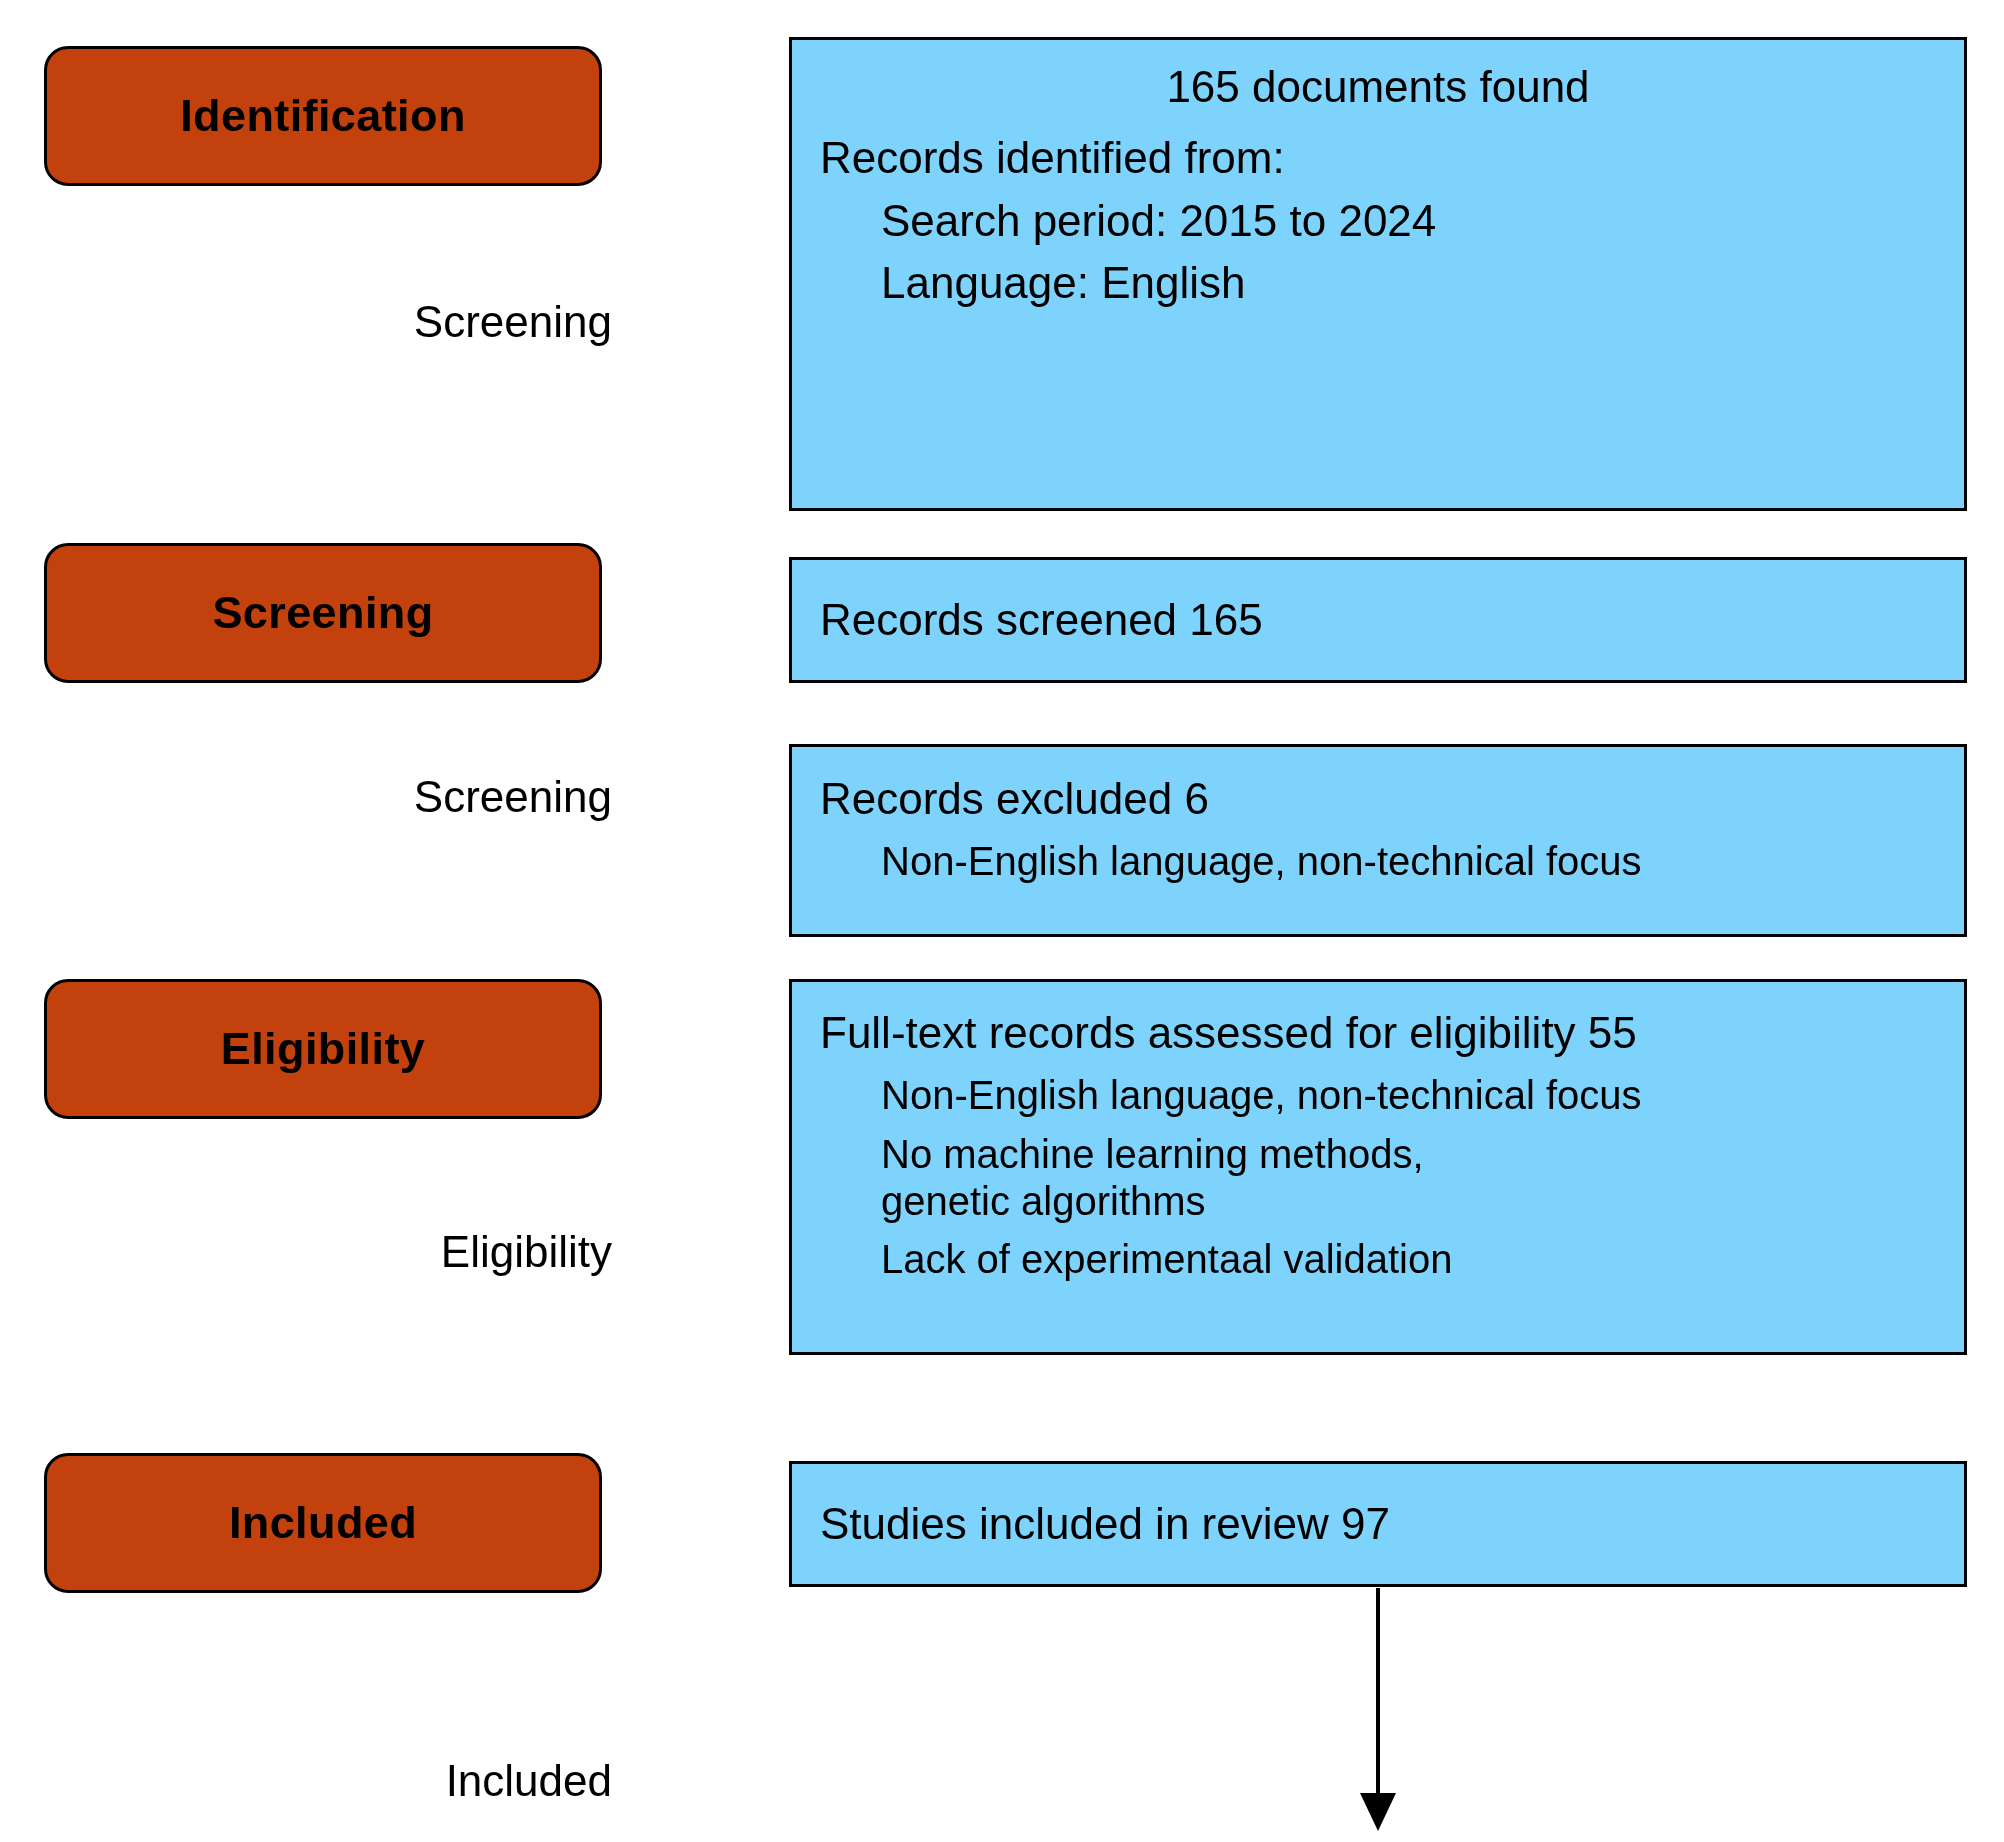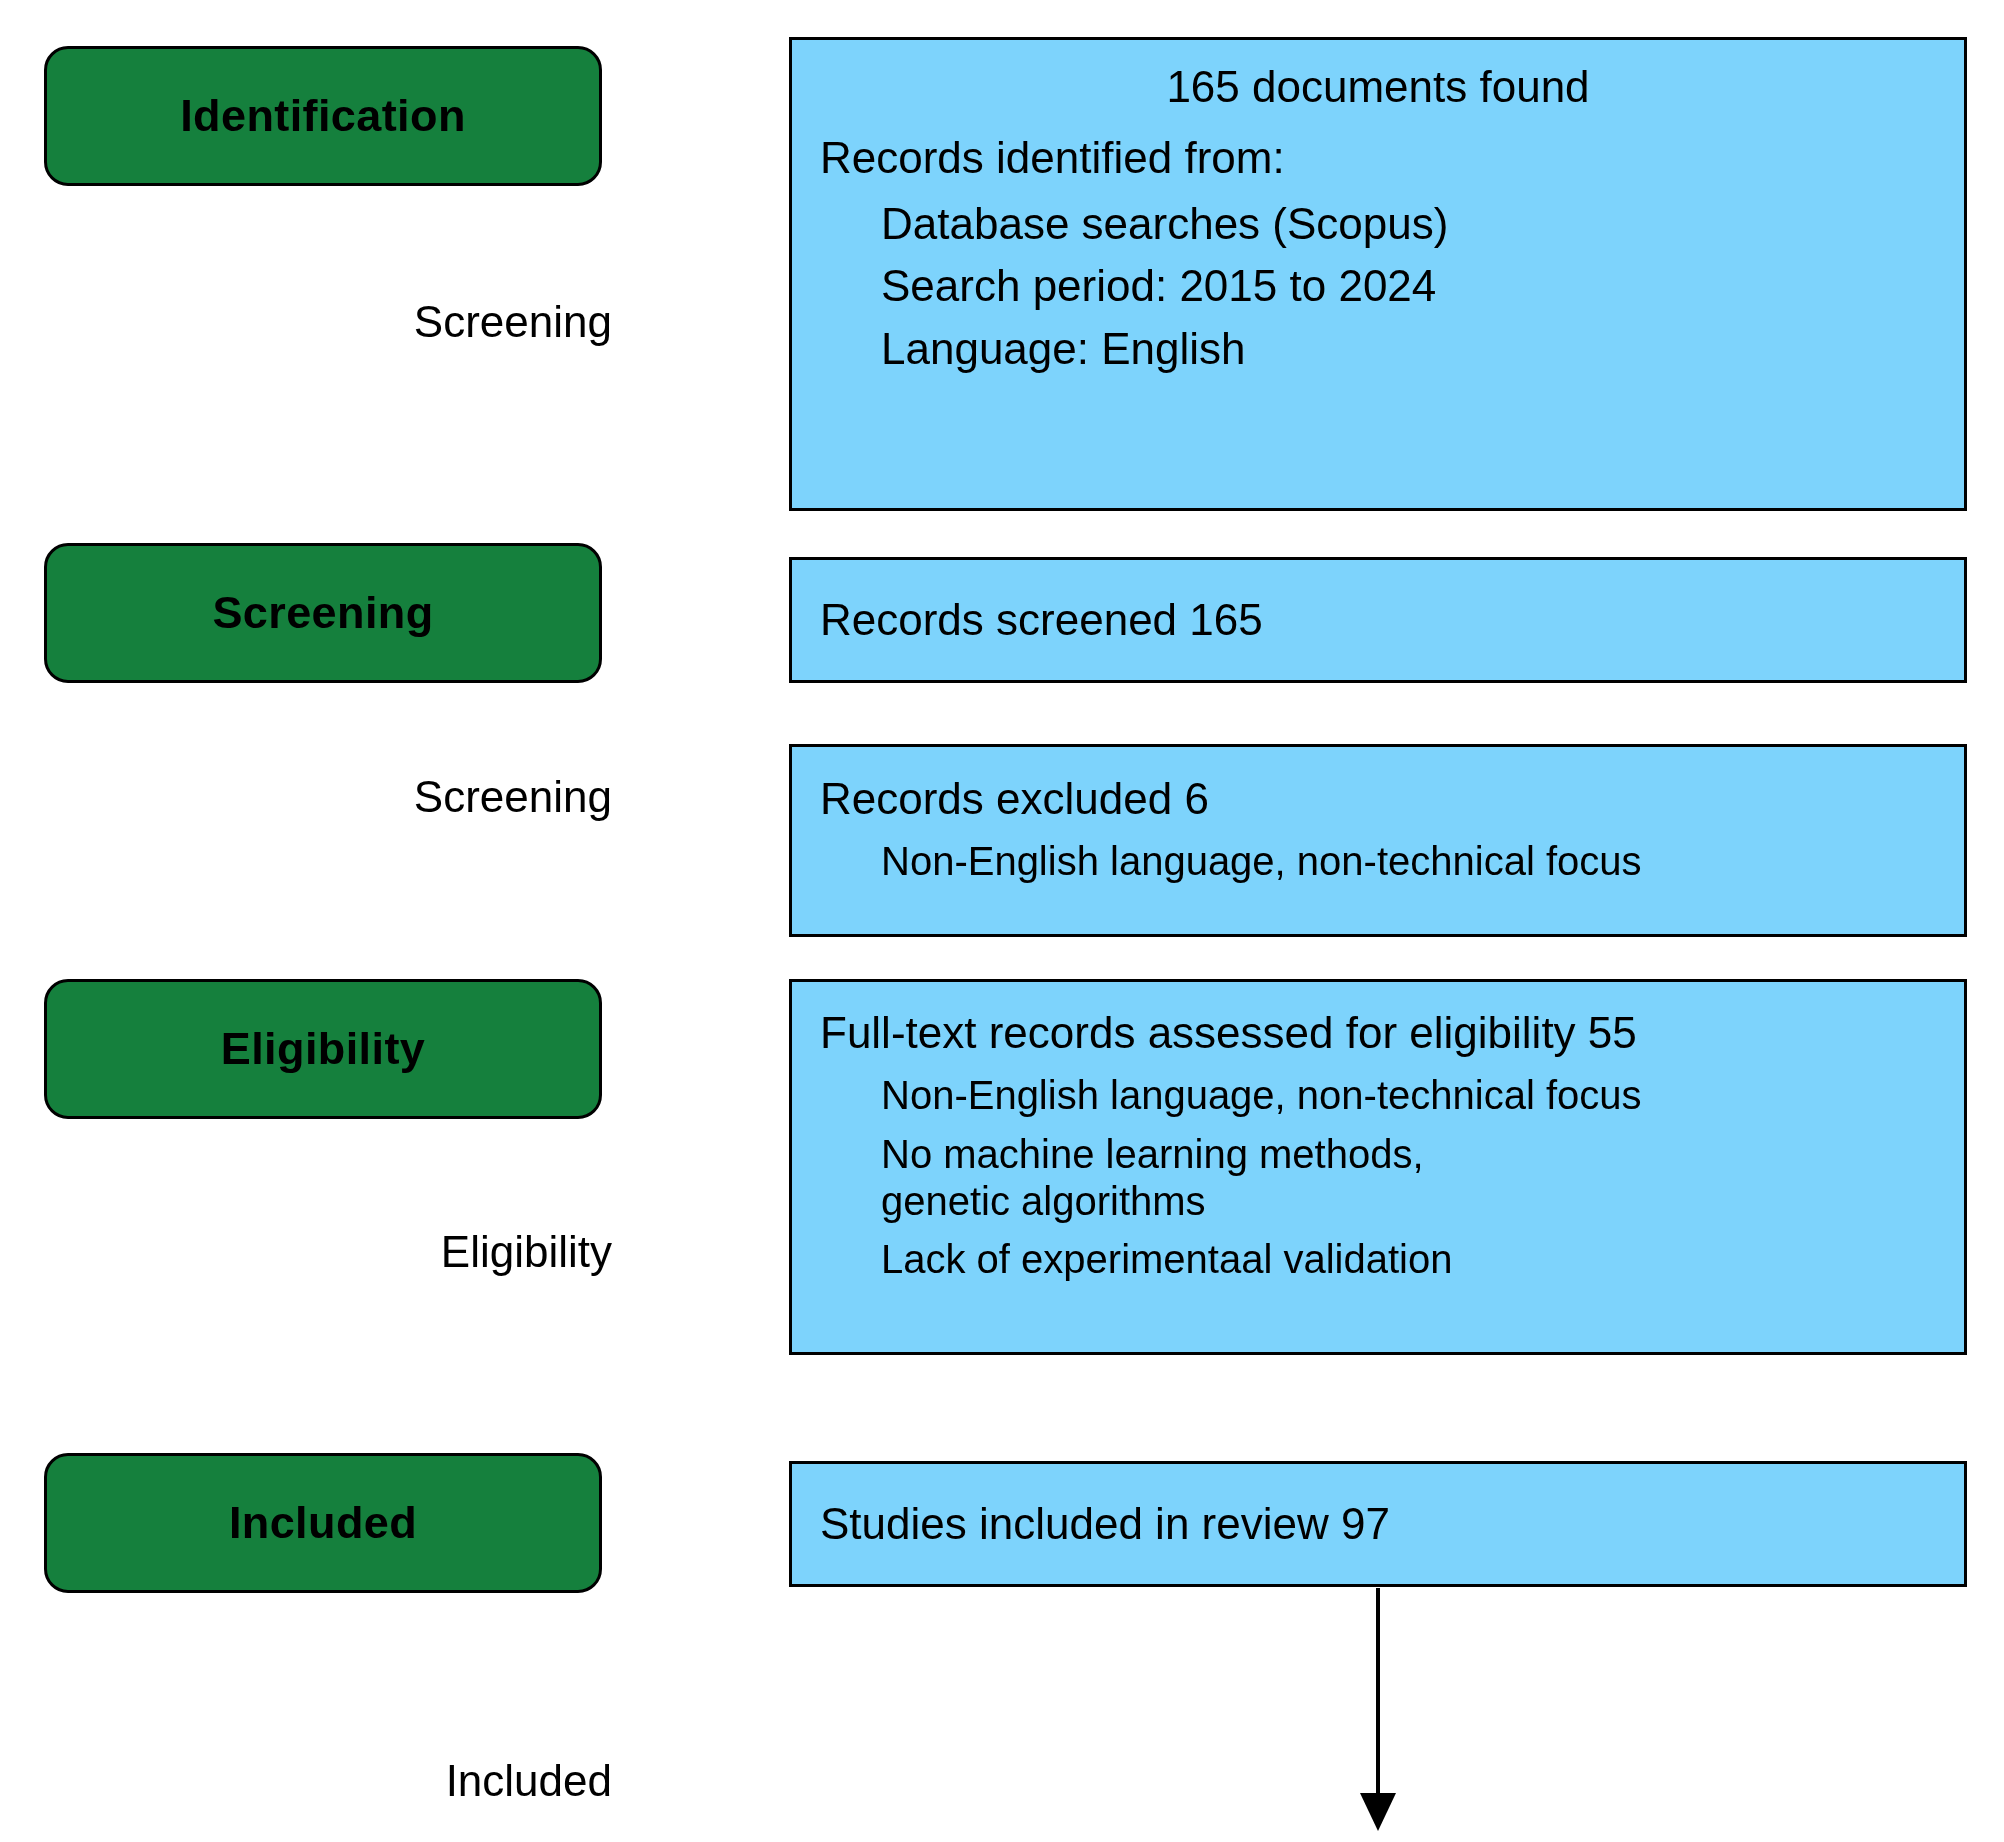--- a/index.html
+++ b/index.html
@@ -21,21 +21,21 @@
 
   
   .stage-pill {
     position: absolute;
     left: 44px;
     width: 558px;
     height: 140px;
     box-sizing: border-box;
     border: 3.5px solid #000000;
     border-radius: 24px;
-    background: #15803d;
+    background: #c2410c;
     display: flex;
     align-items: center;
     justify-content: center;
     font-weight: bold;
     font-size: 45px;
     letter-spacing: 0.4px;
   }
   .stage-caption {
     position: absolute;
     left: 44px;
@@ -101,21 +101,20 @@
   <div class="stage-caption" style="top:1227px;">Eligibility</div>
 
   <div class="stage-pill" style="top:1453px;">
     <span>Included</span>
   </div>
   <div class="stage-caption" style="top:1756px;">Included</div>
 
   <div class="flow-box" style="top:37px; height:474px; padding:23px 28px 0 28px;">
     <div class="flow-line line-center">165 documents found</div>
     <div class="flow-line" style="margin-top:24px;">Records identified from:</div>
-    <div class="flow-line indent-1" style="margin-top:18.4px;">Database searches (Scopus)</div>
     <div class="flow-line indent-1" style="margin-top:15.6px;">Search period: 2015 to 2024</div>
     <div class="flow-line indent-1" style="margin-top:15.6px;">Language: English</div>
   </div>
 
   <div class="flow-box" style="top:557px; height:126px; padding:0 28px; display:flex; align-items:center;">
     <div class="flow-line">Records screened   165</div>
   </div>
 
   <div class="flow-box" style="top:744px; height:193px; padding:28px 28px 0 28px;">
     <div class="flow-line">Records excluded   6</div>

